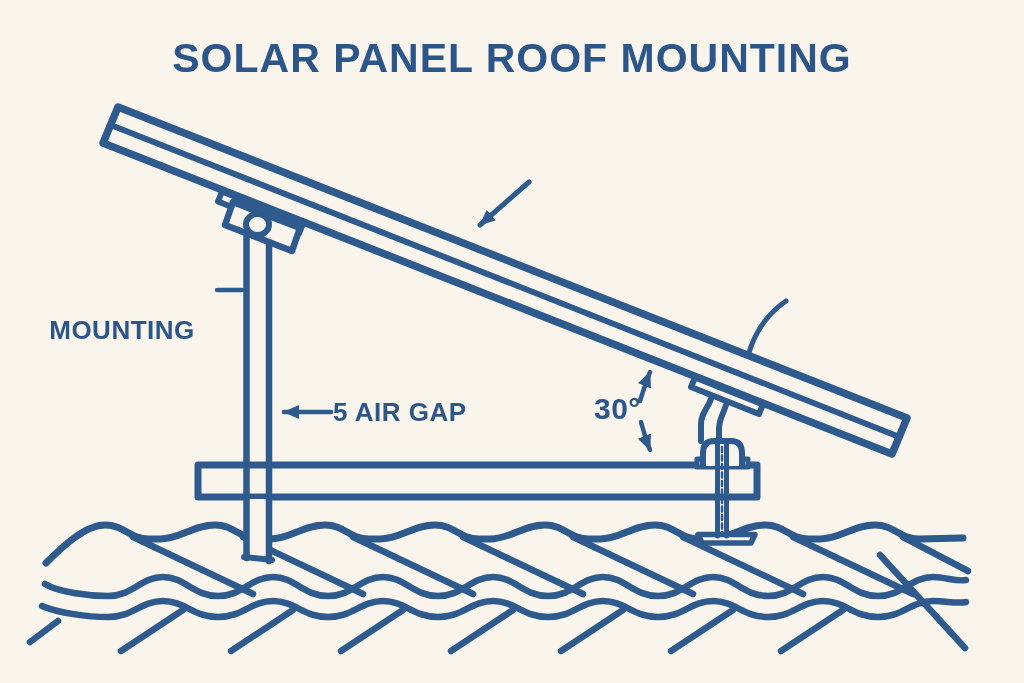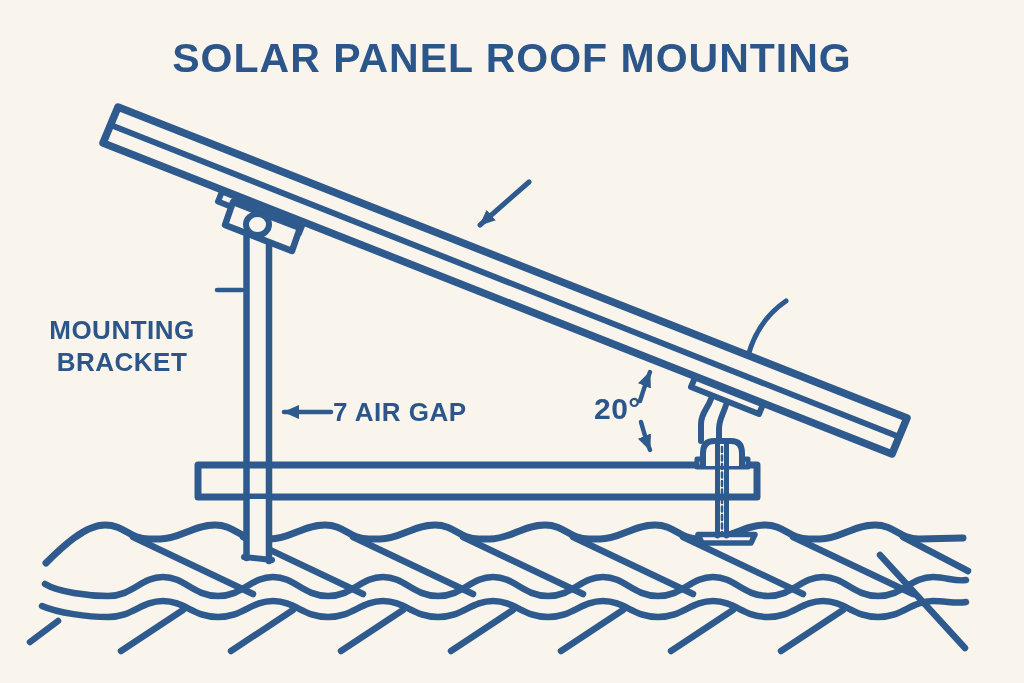--- a/index.html
+++ b/index.html
@@ -137,18 +137,17 @@
       <path class="s" stroke-width="4.5" d="M217,290 L242,290"></path>
       <path class="s" stroke-width="4.5" marker-end="url(#arw)" d="M331,412 L284,412"></path>
       <path class="s" stroke-width="4.5" marker-end="url(#arw)" d="M640,401 Q646,382 650,372"></path>
       <path class="s" stroke-width="4.5" marker-end="url(#arw)" d="M641,422 Q646,440 650,450"></path>
     </g>
   </svg>
 
   <div class="lbl title">SOLAR PANEL ROOF MOUNTING</div>
   <div class="lbl mount">
     <div>MOUNTING</div>
-    <div>BRACKET</div>
   </div>
-  <div class="lbl airgap">7 AIR GAP</div>
-  <div class="lbl deg">20°</div>
+  <div class="lbl airgap">5 AIR GAP</div>
+  <div class="lbl deg">30°</div>
 
 </div>
 
 </body></html>

